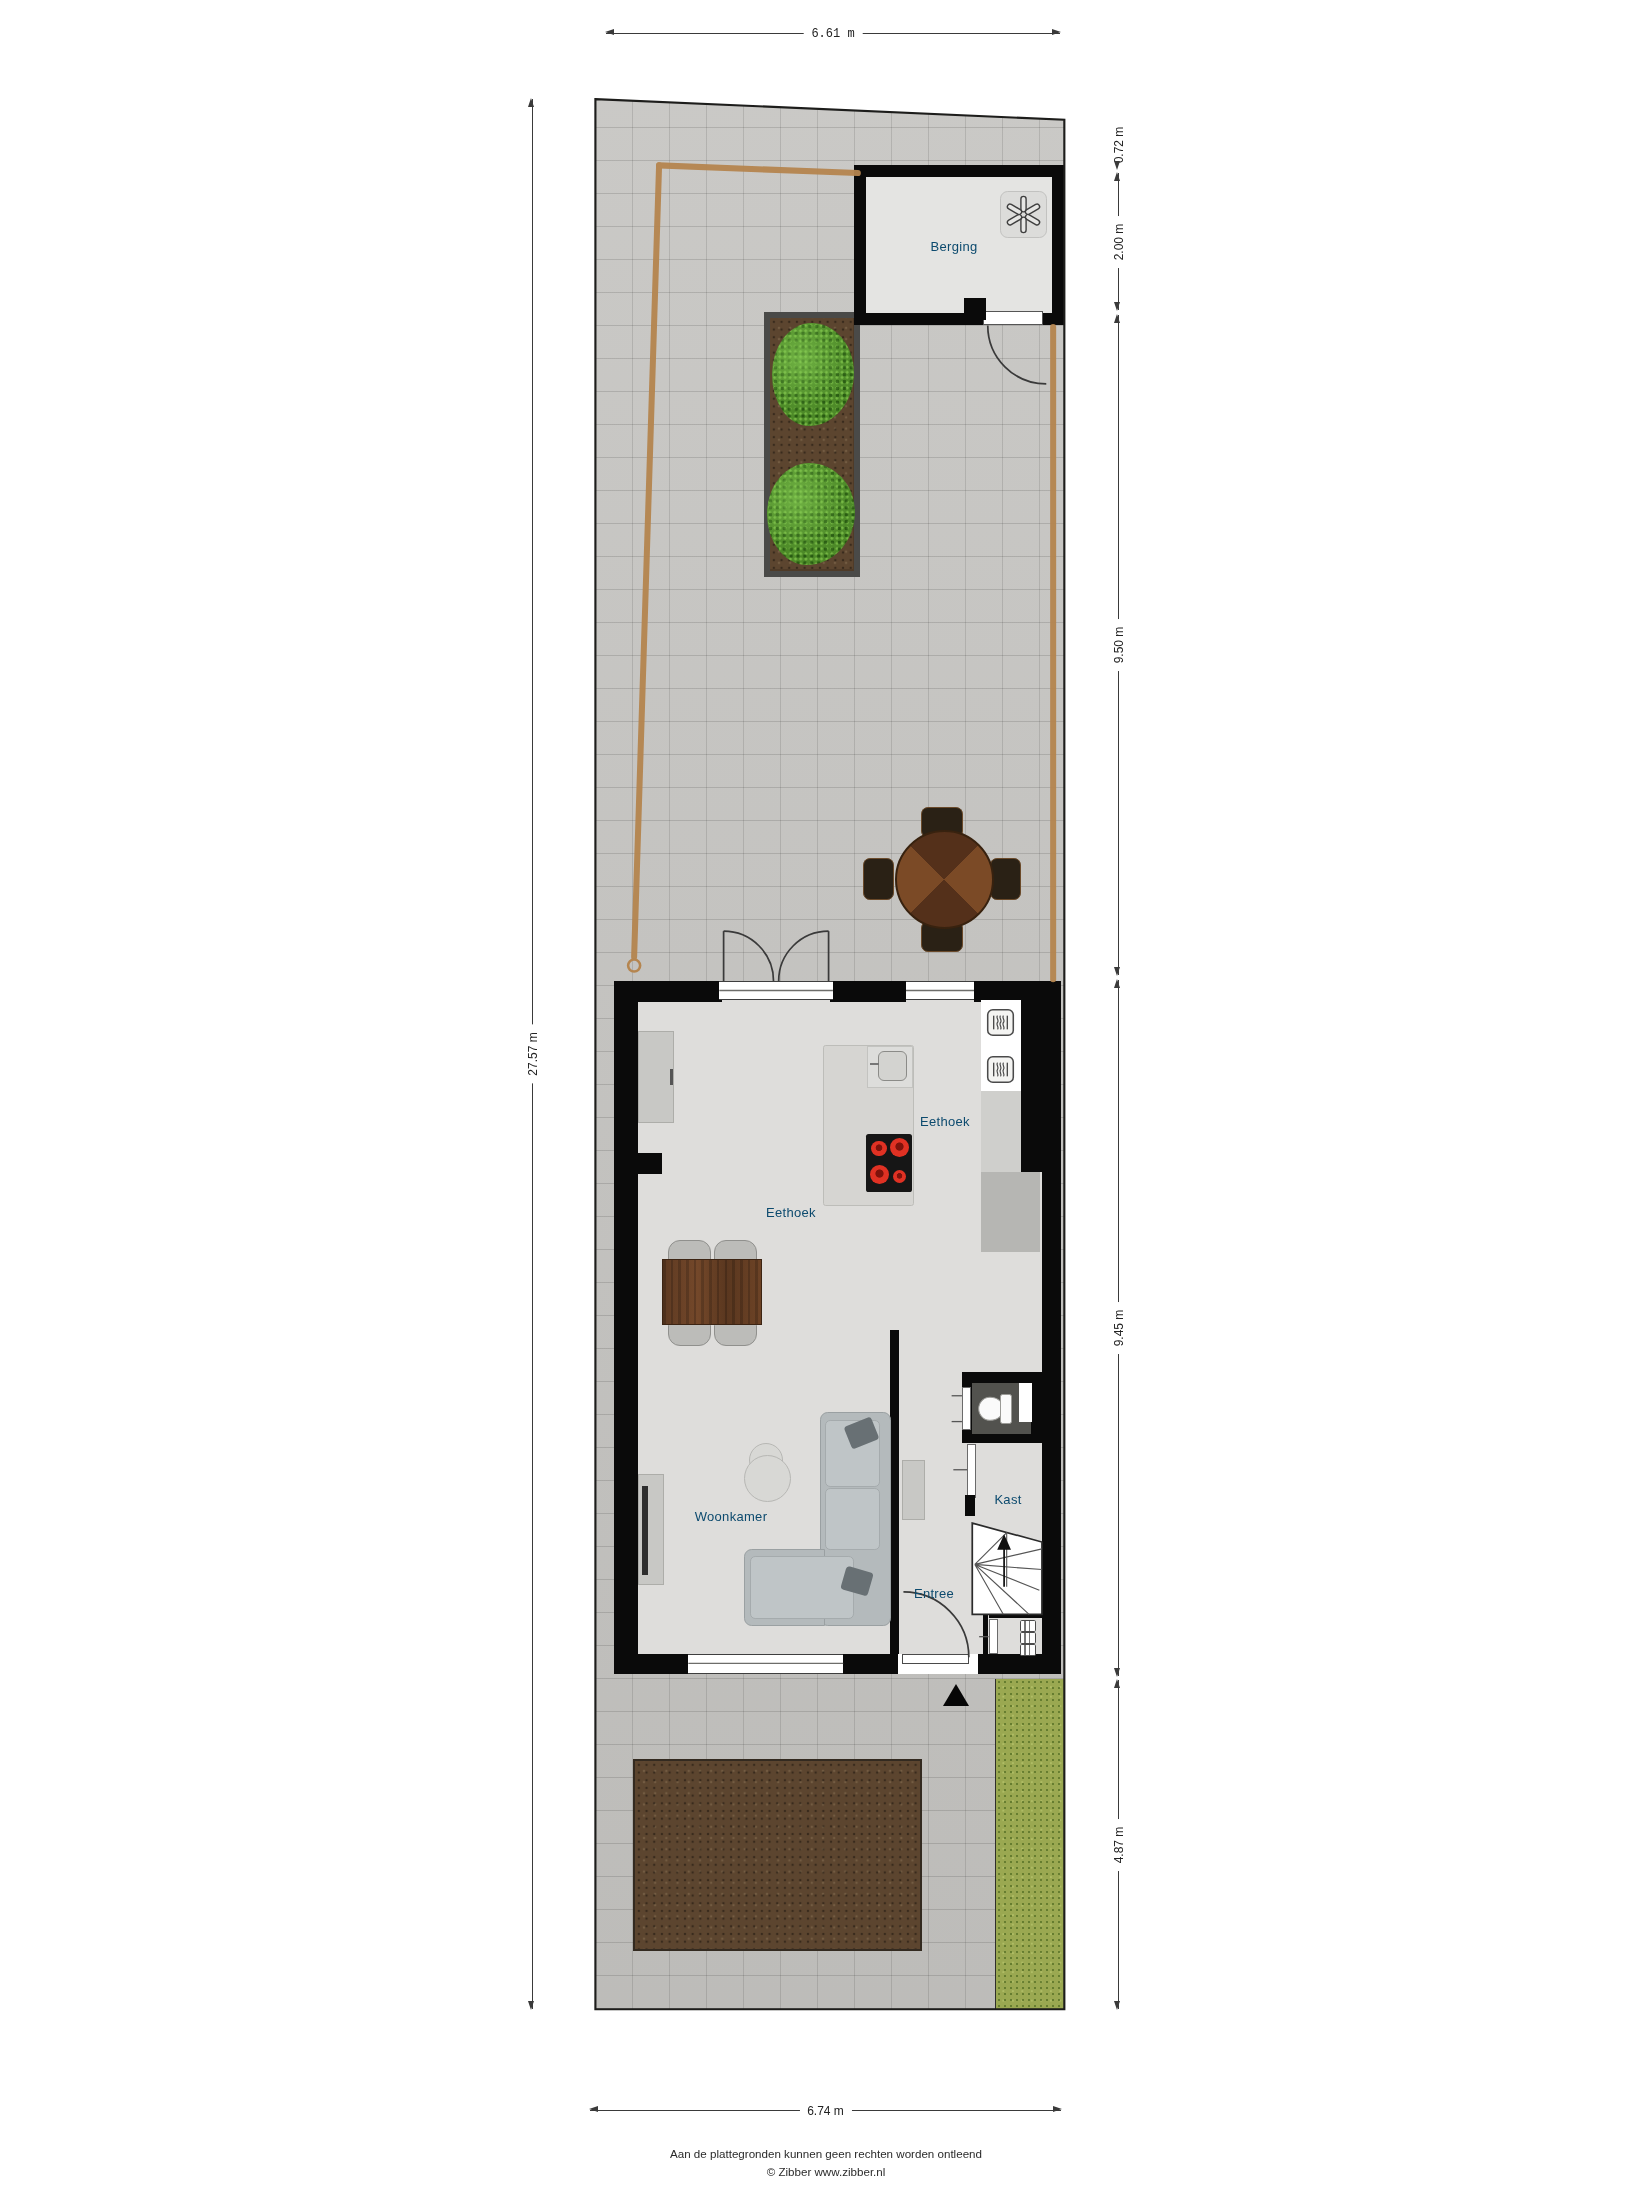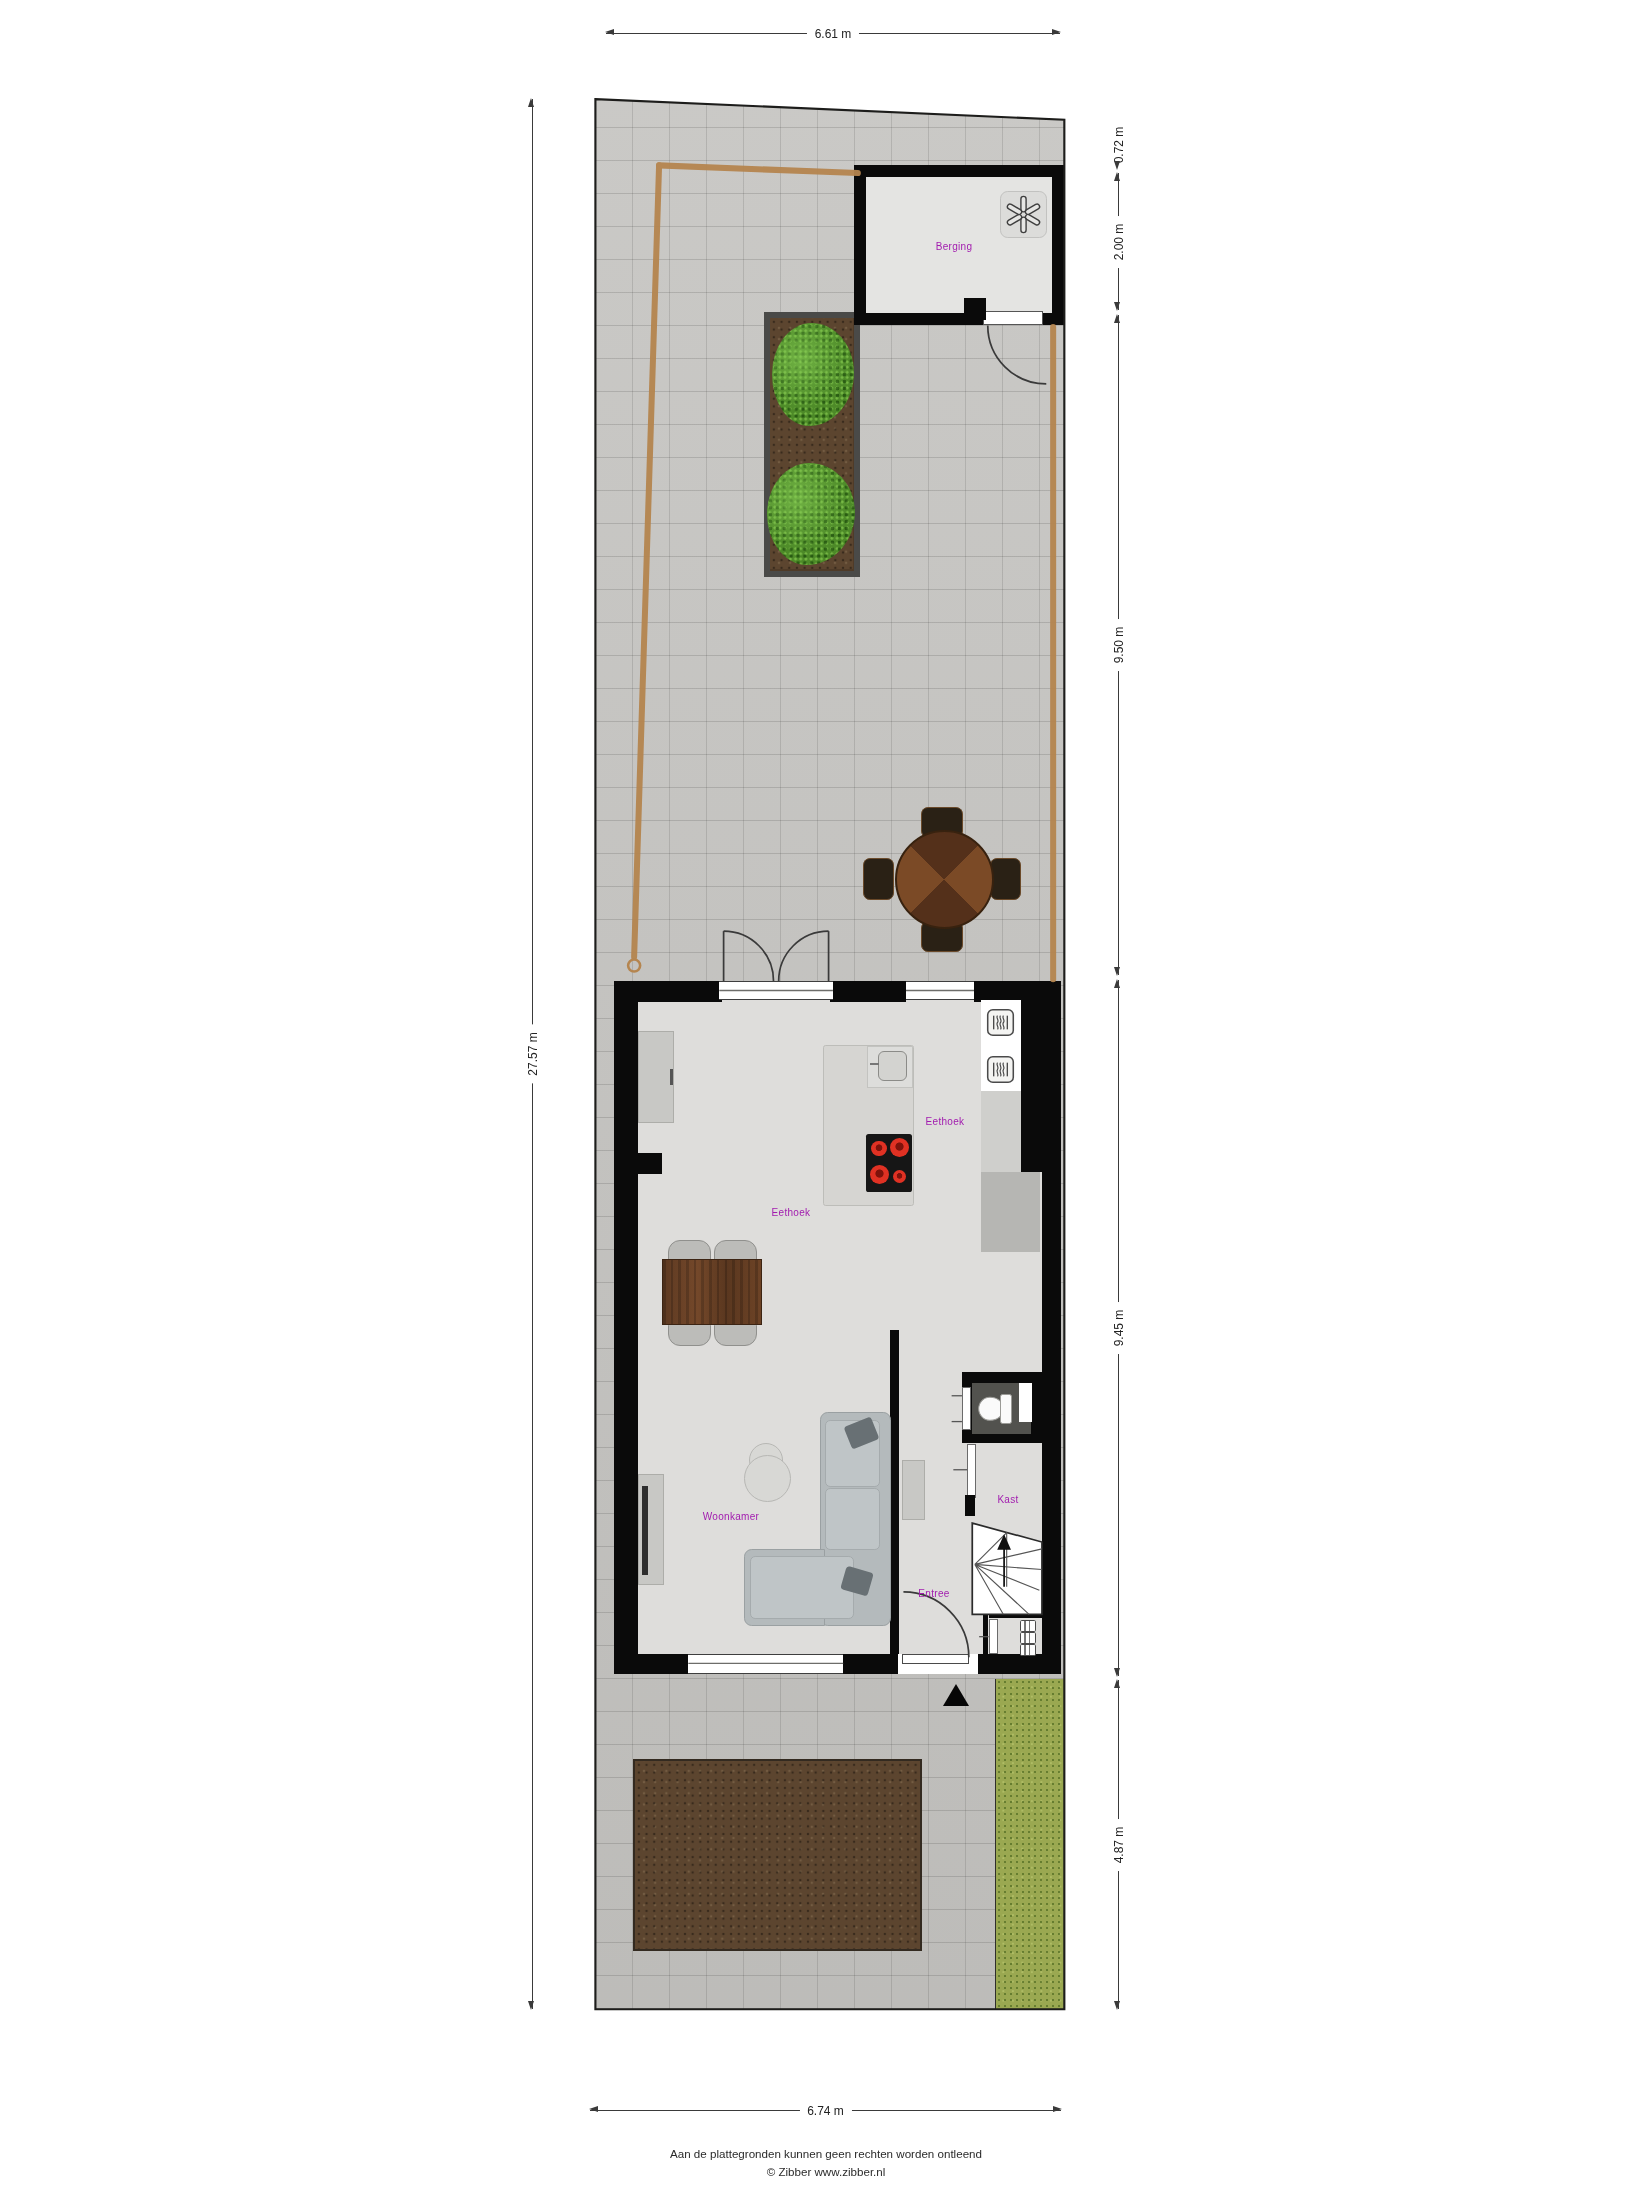--- a/index.html
+++ b/index.html
@@ -52,21 +52,21 @@
     background-color:#6a4024;
     background-image:repeating-linear-gradient(90deg, rgba(0,0,0,.18) 0 2.6px, transparent 2.6px 7.7px),
       linear-gradient(90deg,#5e3a22,#74482a 35%,#5a371f 65%,#6d4326);}
   .sofa{background:#b4babc;border:1.3px solid #9aa0a2;border-radius:7.7px;}
   .cushion{background:#bfc5c7;border:1.3px solid #a5abad;border-radius:5.2px;}
   .pillow{background:#687074;border-radius:3.4px;}
   .stable{background:#d8d8d5;border:1.7px solid #b7b7b4;border-radius:50%;}
   .meter{width:13.8px;height:9.5px;background:#fdfdfd;border:1.3px solid #4a4a4a;border-radius:1.7px;
     background-image:linear-gradient(90deg, transparent 3.4px, #777 3.4px, #777 4.7px, transparent 4.7px, transparent 7.7px, #777 7.7px, #777 9px, transparent 9px);}
   
-  .rlabel{font-size:10px;letter-spacing:0.3px;color:#a21caf;white-space:nowrap;
+  .rlabel{font-size:13px;letter-spacing:0.3px;color:#0c4a6e;white-space:nowrap;
     transform:translate(-50%,-50%);z-index:6;}
   
   .dimh{border-top:1.4px solid #3a3a3a;height:0;z-index:8;}
   .dimh::before{content:"";position:absolute;left:-0.9px;top:-4.8px;
     border-top:3.9px solid transparent;border-bottom:3.9px solid transparent;border-right:9.5px solid #3a3a3a;}
   .dimh::after{content:"";position:absolute;right:-0.9px;top:-4.8px;
     border-top:3.9px solid transparent;border-bottom:3.9px solid transparent;border-left:9.5px solid #3a3a3a;}
   .dimh .dlbl{position:absolute;left:50%;top:0;transform:translate(-50%,-50%);
     background:#fff;padding:0.9px 7.7px;font-size:12px;color:#232323;white-space:nowrap;}
   .dimv{border-left:1.4px solid #3a3a3a;width:0;z-index:8;}
@@ -267,21 +267,21 @@
     </g>
   </svg>
 
   <div class="abs rlabel" style="left:954px;top:246px;">Berging</div>
   <div class="abs rlabel" style="left:945px;top:1121px;">Eethoek</div>
   <div class="abs rlabel" style="left:791px;top:1212px;">Eethoek</div>
   <div class="abs rlabel" style="left:731px;top:1516px;">Woonkamer</div>
   <div class="abs rlabel" style="left:1008px;top:1499px;text-align:right;">Kast</div>
   <div class="abs rlabel" style="left:934px;top:1593px;">Entree</div>
 
-  <div class="abs dimh" style="left:606px;top:33px;width:454px;">
+  <div class="abs dimh" style="left:606px;top:33px;width:454px;font-family:Liberation Mono, monospace;">
     <span class="dlbl">6.61 m</span>
   </div>
   <div class="abs dimh" style="left:590px;top:2110px;width:471px;">
     <span class="dlbl">6.74 m</span>
   </div>
   <div class="abs dimv" style="left:532px;top:99px;height:1910px;">
     <span class="dlbl">27.57 m</span>
   </div>
   <div class="abs dimv" style="left:1118px;top:120px;height:49px;">
     <span class="dlbl">0.72 m</span>

